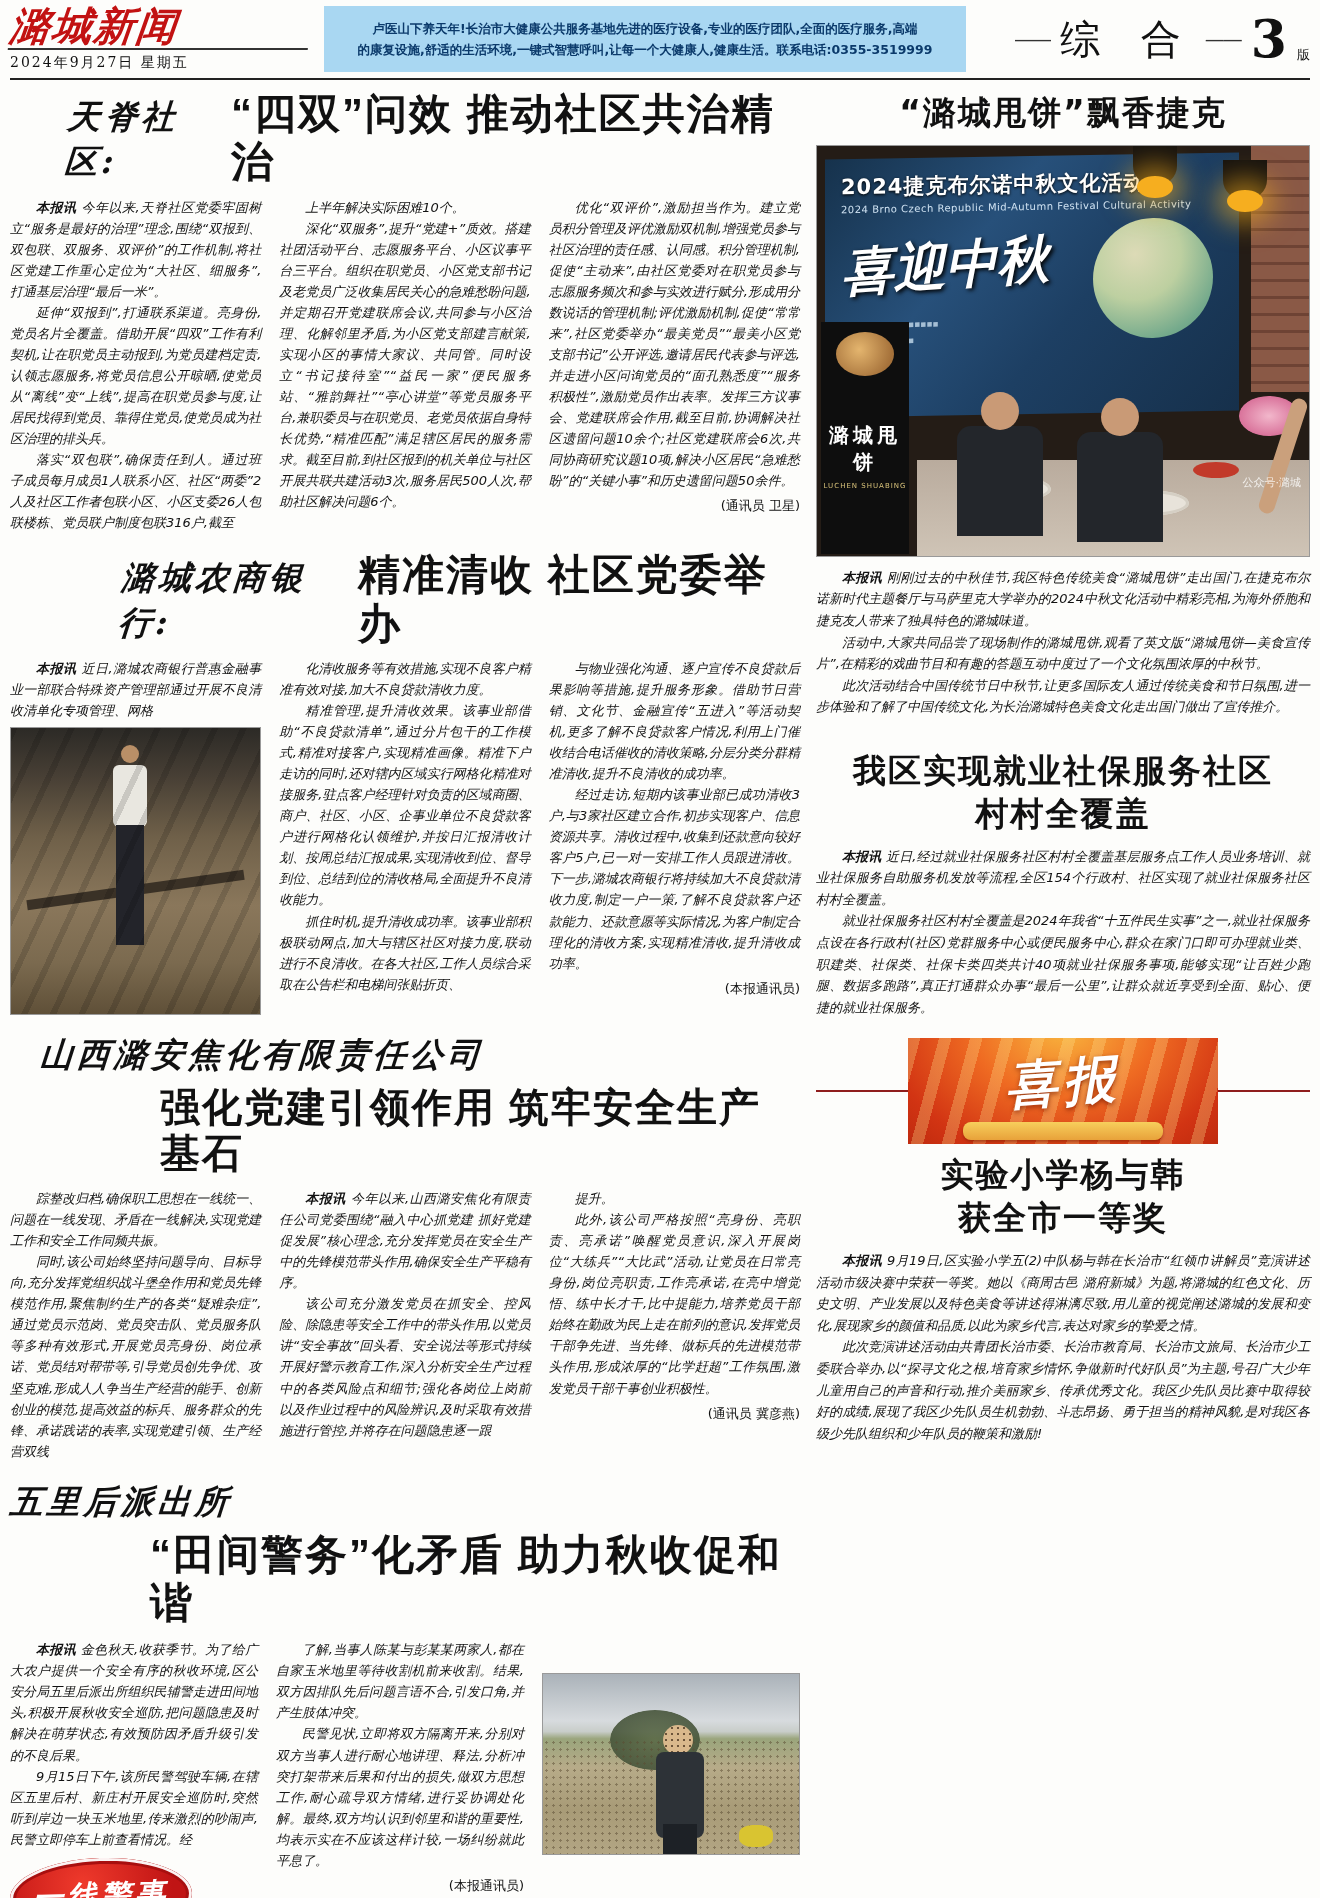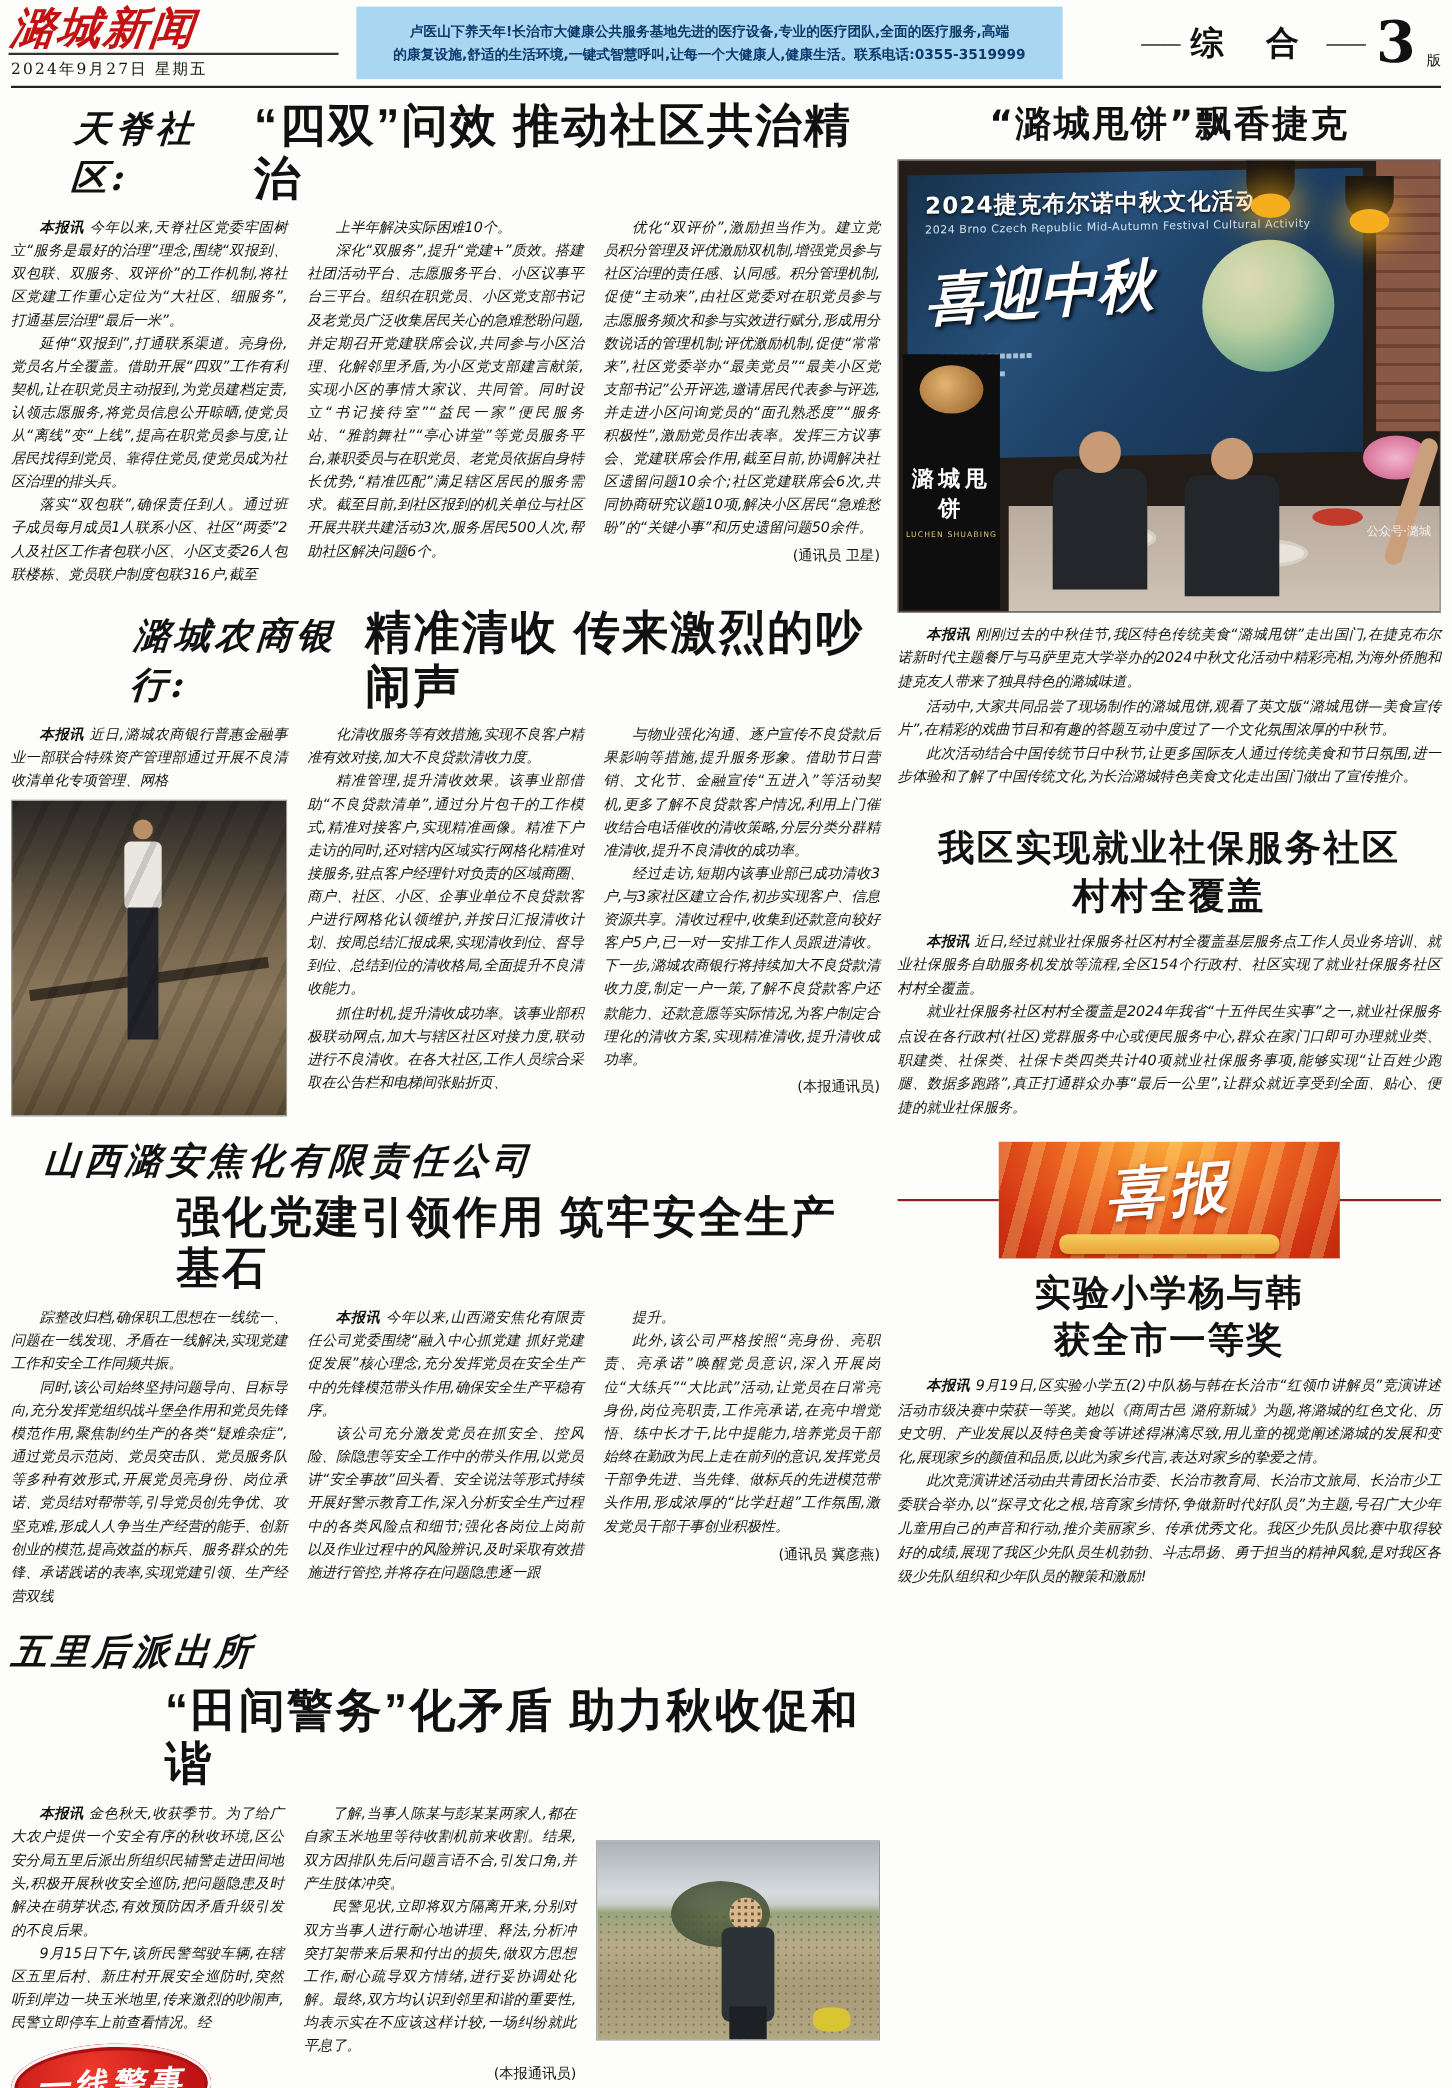--- a/index.html
+++ b/index.html
@@ -10,21 +10,21 @@
   }
   
   .masthead{display:flex;align-items:stretch;gap:14px;border-bottom:2px solid #222;padding-bottom:6px;}
   .mast-left{width:300px;display:flex;flex-direction:column;justify-content:center;}
   .paper-name{font-family:"DejaVu Serif","Liberation Serif",serif;font-style:italic;font-weight:bold;
     font-size:40px;color:#c21212;transform:skewX(-6deg);letter-spacing:2px;line-height:1;border-bottom:2px solid #333;padding-bottom:2px;}
   .paper-date{font-size:14px;margin-top:4px;letter-spacing:2px;font-family:"DejaVu Serif",serif;}
   .ad-box{flex:1;background:#a9d7f2;color:#0b3a6b;font-size:12.5px;line-height:1.7;
     display:flex;flex-direction:column;justify-content:center;text-align:center;padding:4px 10px;font-weight:bold;}
   .mast-right{width:330px;display:flex;align-items:center;justify-content:flex-end;gap:10px;}
-  .section-name{font-size:30px;font-weight:700;letter-spacing:14px;white-space:nowrap;}
+  .section-name{font-size:40px;font-weight:400;letter-spacing:14px;white-space:nowrap;}
   .mast-dash{font-size:20px;letter-spacing:-2px;color:#333;}
   .pagenum{font-size:52px;font-weight:900;font-family:"DejaVu Serif",serif;line-height:1;}
   .pagelabel{font-size:13px;align-self:flex-end;margin-bottom:8px;}
   
   .main{display:flex;gap:16px;margin-top:10px;}
   .left-col{width:790px;}
   .right-col{flex:1;min-width:0;}
   
   .article{margin-bottom:18px;}
   .kicker{font-family:"DejaVu Serif","Liberation Serif",serif;font-style:italic;font-weight:bold;
@@ -160,21 +160,21 @@
                 <p class="para">优化“双评价”,激励担当作为。建立党员积分管理及评优激励双机制,增强党员参与社区治理的责任感、认同感。积分管理机制,促使“主动来”,由社区党委对在职党员参与志愿服务频次和参与实效进行赋分,形成用分数说话的管理机制;评优激励机制,促使“常常来”,社区党委举办“最美党员”“最美小区党支部书记”公开评选,邀请居民代表参与评选,并走进小区问询党员的“面孔熟悉度”“服务积极性”,激励党员作出表率。发挥三方议事会、党建联席会作用,截至目前,协调解决社区遗留问题10余个;社区党建联席会6次,共同协商研究议题10项,解决小区居民“急难愁盼”的“关键小事”和历史遗留问题50余件。</p>
               </div>
             <div class="byline">(通讯员 卫星)</div>
           </div>
         </div>
       </section>
 
       <section class="article">
         <div class="hl-row" style="padding-left:110px;">
           <span class="kicker">潞城农商银行:</span>
-          <span class="headline h-xl">精准清收 传来激烈的吵闹声</span>
+          <span class="headline h-xl">精准清收 社区党委举办</span>
         </div>
         <div class="cols">
           <div class="col">
             <div>
                 <p class="para"><b>本报讯  </b>近日,潞城农商银行普惠金融事业一部联合特殊资产管理部通过开展不良清收清单化专项管理、网格</p>
               </div>
             <div class="photo photoA">
               <div class="pA-rail"></div>
               <div class="pA-head"></div>
               <div class="pA-shirt"></div>

